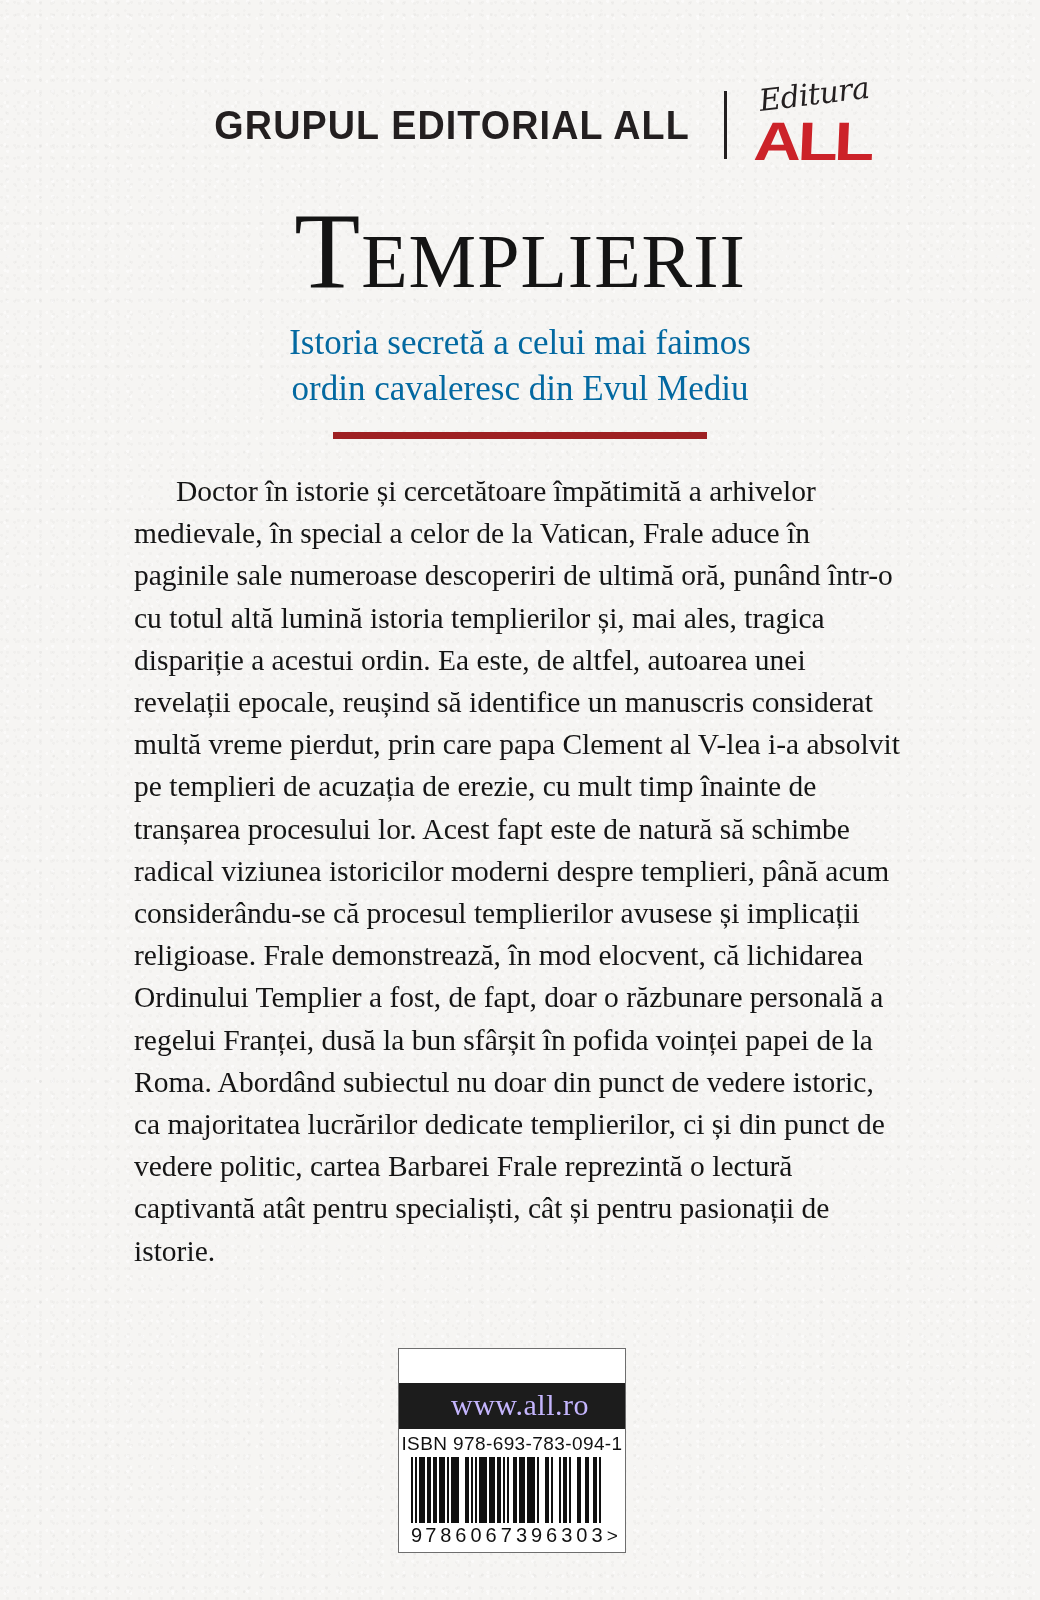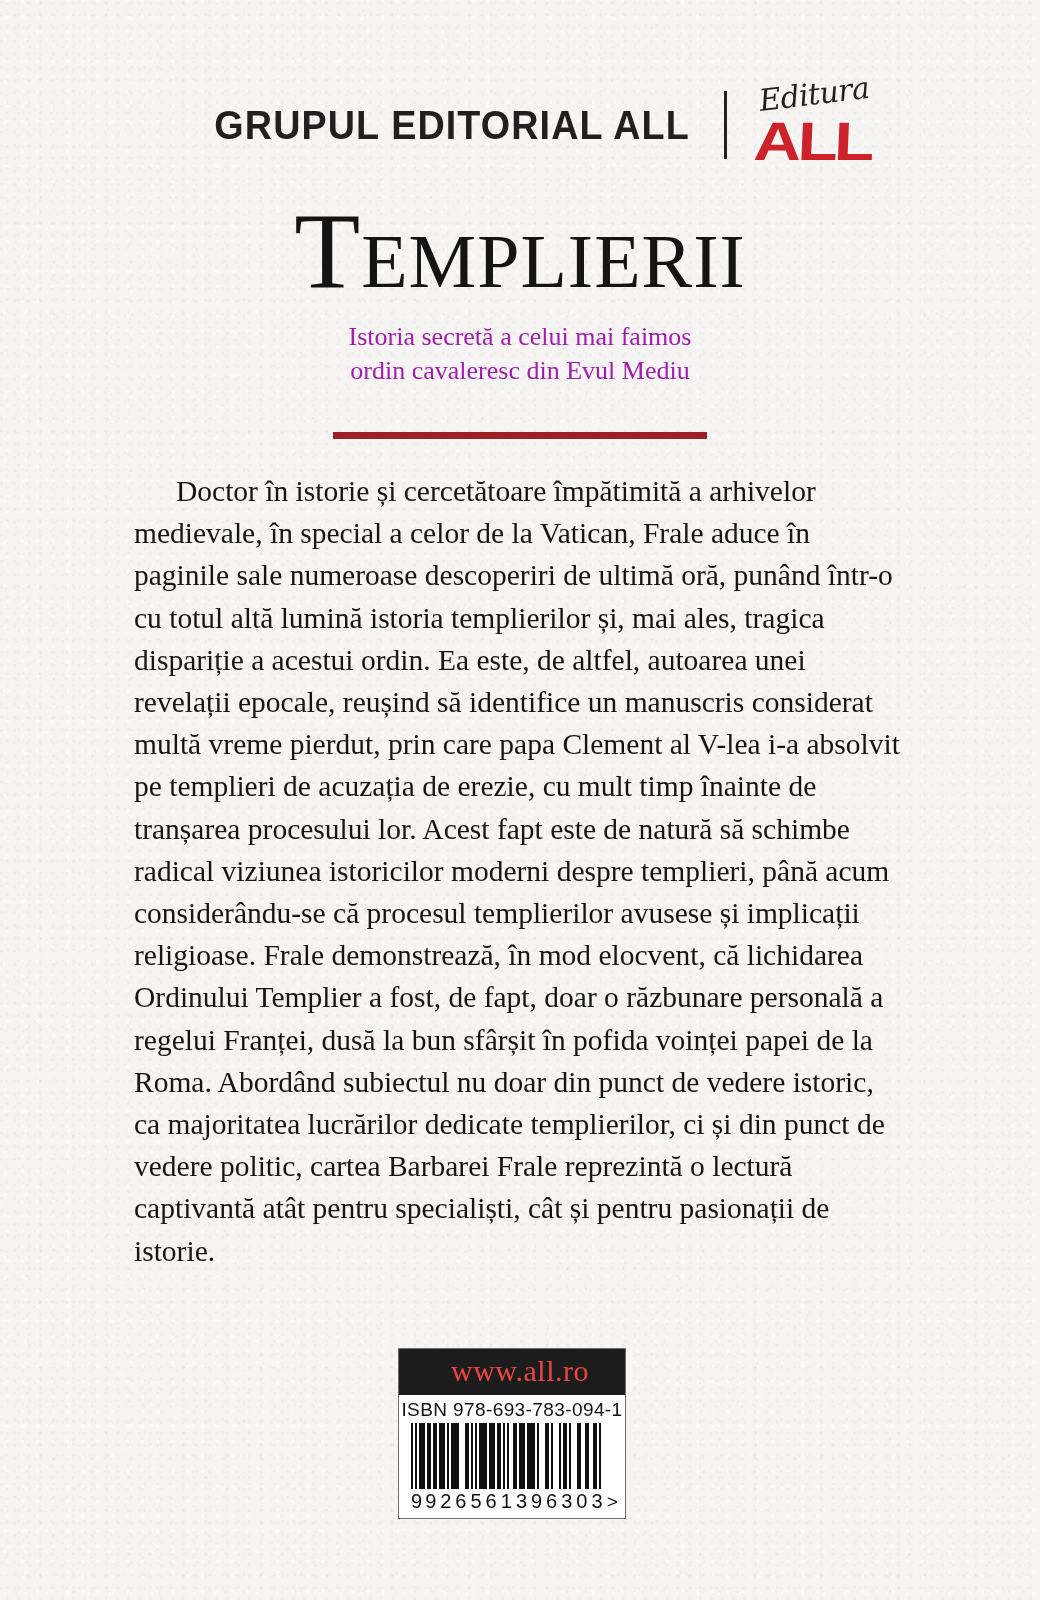--- a/index.html
+++ b/index.html
@@ -122,24 +122,24 @@
     font-variant: small-caps;
     text-transform: lowercase;
     margin: 0;
   }
   .book-title::first-letter {
     text-transform: uppercase;
   }
   .book-subtitle {
     margin: 14px 0 0 0;
     font-family: "Liberation Serif", serif;
-    font-size: 26px;
+    font-size: 35px;
     line-height: 1.30;
     font-weight: 400;
-    color: #a21caf;
+    color: #0369a1;
   }
 
   .rule {
     position: absolute;
     top: 432px;
     left: 333px;
     width: 374px;
     height: 7px;
     background: #9e2022;
   }
@@ -170,27 +170,28 @@
     position: absolute;
     top: 1348px;
     left: 398px;
     width: 228px;
     background: #ffffff;
     border: 1px solid #6e6e6e;
     box-sizing: border-box;
   }
   .site-bar {
     background: #1c1c1c;
-    color: #ef4444;
+    color: #c4b5fd;
     text-align: center;
     font-family: "Liberation Serif", serif;
     font-size: 30px;
     line-height: 1.28;
     padding: 3px 0 5px 16px;
     letter-spacing: 0.5px;
+    margin-top: 34px;
   }
   .isbn-line {
     text-align: center;
     font-family: "Liberation Sans", sans-serif;
     font-size: 19px;
     letter-spacing: 0.4px;
     color: #101010;
     padding: 4px 0 2px 0;
   }
   .bars {
@@ -308,19 +309,19 @@
         <span class="gap" style="width: 4px;"></span>
         <span style="width: 4px;"></span>
         <span class="gap" style="width: 4px;"></span>
         <span style="width: 2px;"></span>
         <span style="width: 2px;"></span>
         <span class="gap" style="width: 2px;"></span>
         <span style="width: 2px;"></span>
       </div>
     <div class="digits-row">
       <span class="d-left">9</span>
-      <span class="d-mid">926561</span>
+      <span class="d-mid">786067</span>
       <span class="d-right">396303</span>
       <span class="d-end">&gt;</span>
     </div>
   </div>
 
 </div>
 
 </body></html>

